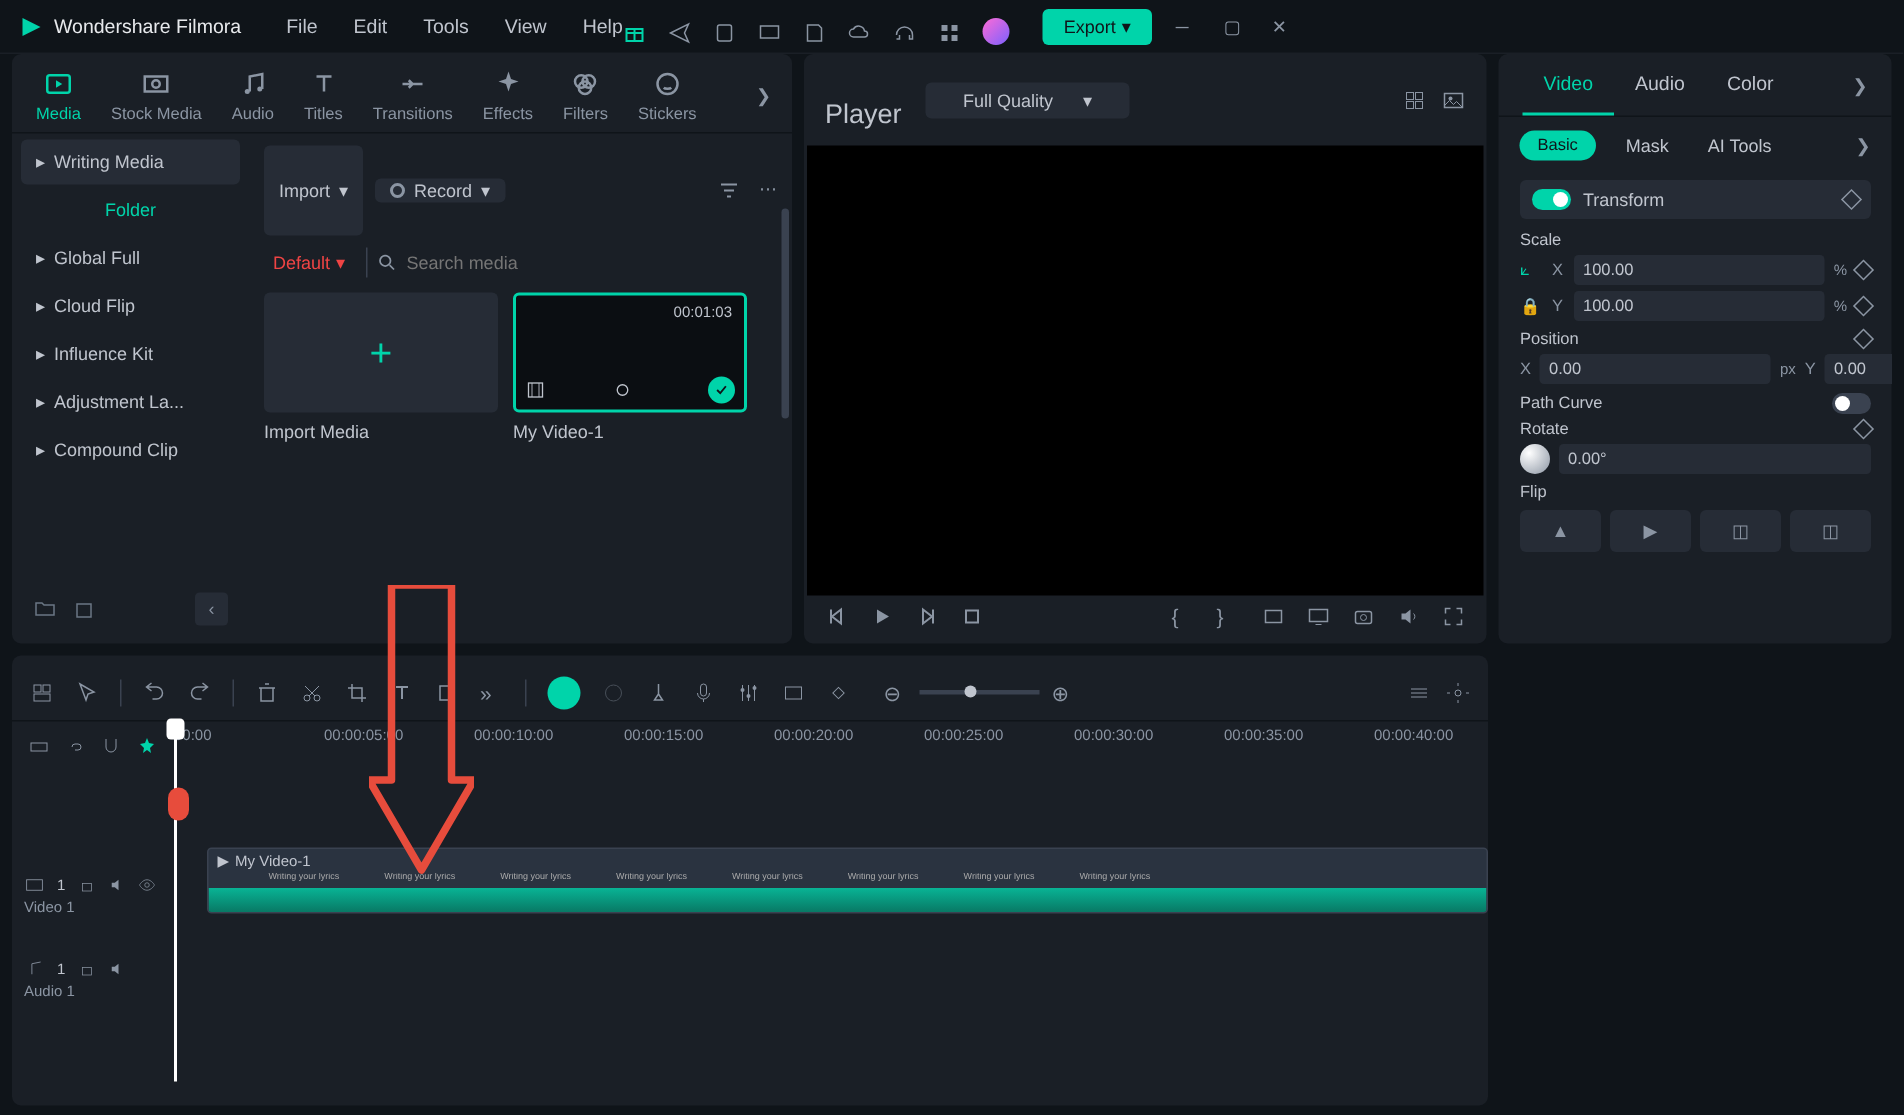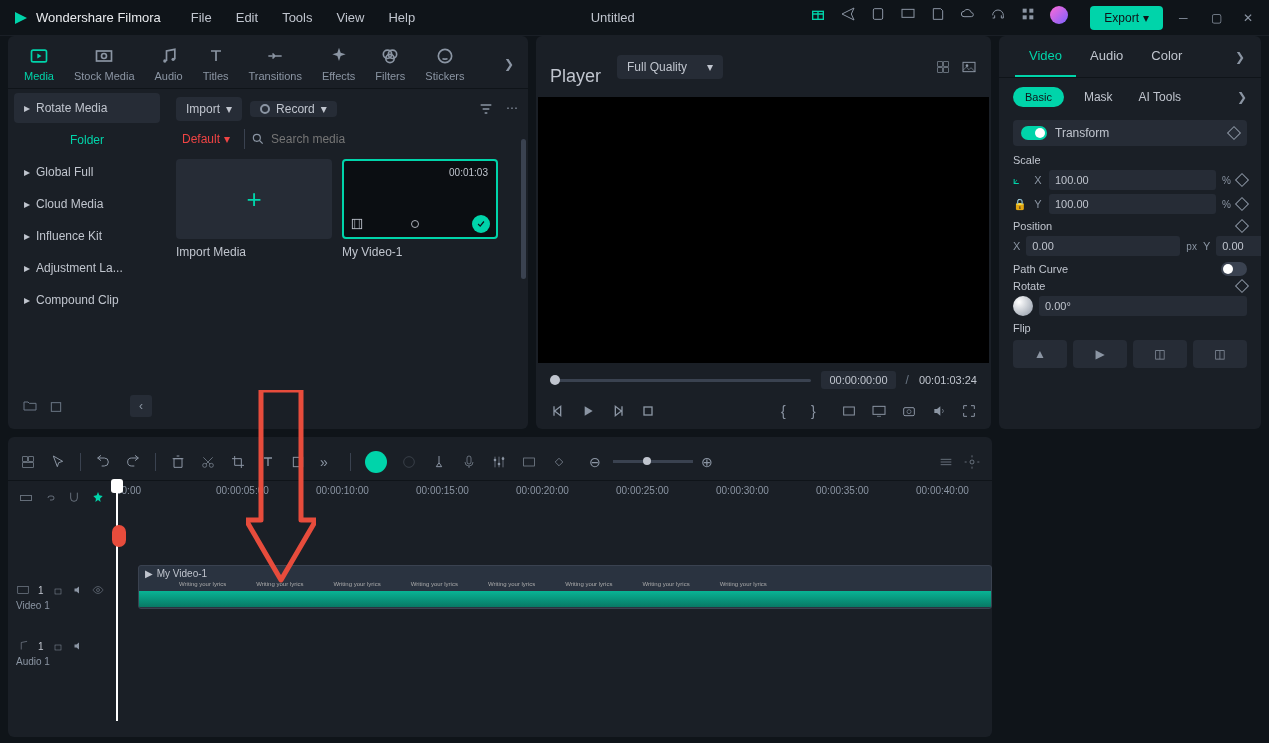--- a/index.html
+++ b/index.html
@@ -5,21 +5,21 @@
 * { margin: 0; padding: 0; box-sizing: border-box; font-family: -apple-system, BlinkMacSystemFont, "Segoe UI", Arial, sans-serif; }
 body { background: #0f1419; color: #c0c5ce; width: 1269px; height: 743px; overflow: hidden; font-size: 12px; }
 
 
 .titlebar { height: 36px; background: #0f1419; display: flex; align-items: center; padding: 0 12px; border-bottom: 1px solid #1a1f26; }
 .logo { width: 18px; height: 18px; margin-right: 6px; }
 .app-name { font-size: 13px; color: #e8eaed; margin-right: 30px; }
 .menu-items { display: flex; gap: 24px; }
 .menu-item { font-size: 13px; color: #c0c5ce; cursor: pointer; }
 .title-center { flex: 1; text-align: center; font-size: 13px; color: #c0c5ce; }
-.titlebar-icons { display: flex; gap: 14px; align-items: flex-start; }
+.titlebar-icons { display: flex; gap: 14px; align-items: flex-end; }
 .tb-icon { width: 16px; height: 16px; color: #8b95a3; cursor: pointer; }
 .export-btn { background: #00d4aa; color: #0f1419; padding: 5px 14px; border-radius: 4px; font-size: 12px; display: flex; align-items: center; gap: 4px; margin-left: 8px; }
 .win-controls { display: flex; gap: 18px; margin-left: 16px; }
 .win-btn { width: 14px; height: 14px; color: #8b95a3; cursor: pointer; }
 
 
 .main { display: flex; height: 393px; gap: 8px; padding: 0 8px; }
 
 
 .left-panel { width: 520px; background: #1a1f26; border-radius: 6px; display: flex; flex-direction: column; }
@@ -34,21 +34,21 @@
 .side-item { display: flex; align-items: center; gap: 6px; padding: 8px 10px; border-radius: 4px; cursor: pointer; font-size: 12px; color: #c0c5ce; }
 .side-item.sel { background: #262c36; }
 .side-item.folder { color: #00d4aa; justify-content: center; }
 .side-item .caret { width: 6px; }
 .side-footer { margin-top: auto; display: flex; gap: 10px; padding: 8px; align-items: center; }
 .sf-icon { width: 16px; height: 16px; color: #6b7785; }
 .collapse-btn { margin-left: auto; background: #262c36; width: 22px; height: 22px; border-radius: 3px; display: flex; align-items: center; justify-content: center; }
 
 .media-area { flex: 1; padding: 8px 10px; position: relative; }
 .media-toolbar { display: flex; align-items: center; gap: 8px; margin-bottom: 8px; }
-.dd { background: #262c36; padding: 5px 10px; border-radius: 4px; display: flex; align-items: center; gap: 6px; font-size: 12px; }
+.dd { background: #262c36; padding: 23px 10px; border-radius: 4px; display: flex; align-items: center; gap: 6px; font-size: 12px; }
 .record-dd { display:flex; align-items:center; gap:6px; background:#262c36; padding:1px 10px; border-radius:4px; font-size:12px;}
 .rec-dot { width: 10px; height: 10px; border: 2px solid #8b95a3; border-radius: 50%; }
 .filter-icons { margin-left: auto; display: flex; gap: 12px; }
 .search-row { display: flex; align-items: center; gap: 8px; margin-bottom: 10px; }
 .default-dd { font-size: 12px; color: #ef4444; padding: 3px 6px; display: flex; align-items: center; gap: 4px; }
 .search-box { display: flex; align-items: center; gap: 6px; flex: 1; padding: 3px 6px; border-left: 1px solid #3a4250; }
 .search-box input { background: transparent; border: none; color: #8b5cf6; font-size: 12px; outline: none; flex: 1; }
 
 .media-grid { display: flex; gap: 10px; flex-wrap: wrap; }
 .media-thumb { width: 156px; }
@@ -59,21 +59,21 @@
 .thumb-box.clip { border: 2px solid #00d4aa; background: #0b0e12; display: block; }
 .clip-dur { position: absolute; top: 6px; right: 8px; font-size: 10px; color: #c0c5ce; }
 .clip-icons { position: absolute; bottom: 4px; left: 6px; right: 6px; display: flex; align-items: center; }
 .clip-check { width: 18px; height: 18px; background: #00d4aa; border-radius: 50%; display: flex; align-items: center; justify-content: center; margin-left: auto; }
 .vscroll { position: absolute; right: 2px; top: 50px; width: 5px; height: 140px; background: #3a4250; border-radius: 3px; }
 
 
 .player-panel { width: 455px; background: #1a1f26; border-radius: 6px; display: flex; flex-direction: column; }
 .player-header { display: flex; align-items: center; padding: 10px 14px; gap: 16px; }
 .player-label { font-size: 18px; margin-top: 20px; }
-.quality-dd { background: #262c36; padding: 5px 10px; border-radius: 4px; display: flex; align-items: center; gap: 20px; font-size: 12px; }
+.quality-dd { background: #262c36; padding: 5px 25px; border-radius: 4px; display: flex; align-items: center; gap: 20px; font-size: 12px; }
 .ph-icons { margin-left: auto; display: flex; gap: 10px; }
 .player-view { flex: 1; background: #000; margin: 0 2px; }
 .scrubber-row { display: flex; align-items: center; padding: 8px 14px; gap: 10px; }
 .scrub-track { flex: 1; height: 3px; background: #3a4250; border-radius: 2px; position: relative; }
 .scrub-thumb { width: 10px; height: 10px; background: #c0c5ce; border-radius: 50%; position: absolute; top: -4px; left: 0; }
 .time-box { background: #262c36; padding: 3px 8px; border-radius: 3px; font-size: 11px; }
 .time-sep { color: #6b7785; }
 .time-total { font-size: 11px; }
 .player-controls { display: flex; align-items: center; padding: 6px 14px 10px; gap: 14px; }
 .pc-icon { width: 16px; height: 16px; color: #8b95a3; cursor: pointer; }
@@ -151,21 +151,20 @@
       <path fill="#00d4aa" d="M4 4l16 8-16 8z"></path>
     </svg>
   <span class="app-name">Wondershare Filmora</span>
   <div class="menu-items">
     <span class="menu-item">File</span>
     <span class="menu-item">Edit</span>
     <span class="menu-item">Tools</span>
     <span class="menu-item">View</span>
     <span class="menu-item">Help</span>
   </div>
-  <span class="title-center">Untitled</span>
   <div class="titlebar-icons">
     <svg class="tb-icon" style="color:#00d4aa" viewBox="0 0 24 24">
         <rect x="4" y="8" width="16" height="12" fill="none" stroke="currentColor" stroke-width="2"></rect>
         <path d="M12 8v12M4 12h16" stroke="currentColor" stroke-width="2"></path>
       </svg>
     <svg class="tb-icon" viewBox="0 0 24 24">
         <path d="M3 12l18-9-4 9 4 9z" fill="none" stroke="currentColor" stroke-width="1.5"></path>
       </svg>
     <svg class="tb-icon" viewBox="0 0 24 24">
         <rect x="5" y="4" width="14" height="16" rx="2" fill="none" stroke="currentColor" stroke-width="1.5"></rect>
@@ -259,32 +258,32 @@
             <path d="M9 10h.01M15 10h.01M9 15c1 1 5 1 6 0" stroke="currentColor" stroke-width="2" fill="none"></path>
           </svg>
           <span>Stickers</span>
         </div>
       <span class="chev-right">❯</span>
     </div>
     <div class="left-body">
       <div class="sidebar">
         <div class="side-item sel">
             <span class="caret">▸</span>
-            <span>Rotate Media</span>
+            <span>Writing Media</span>
           </div>
         <div class="side-item folder">
             <span>Folder</span>
           </div>
         <div class="side-item">
             <span class="caret">▸</span>
             <span>Global Full</span>
           </div>
         <div class="side-item">
             <span class="caret">▸</span>
-            <span>Cloud Media</span>
+            <span>Cloud Flip</span>
           </div>
         <div class="side-item">
             <span class="caret">▸</span>
             <span>Influence Kit</span>
           </div>
         <div class="side-item">
             <span class="caret">▸</span>
             <span>Adjustment La...</span>
           </div>
         <div class="side-item">
@@ -382,28 +381,20 @@
             <rect x="13" y="13" width="7" height="7" fill="none" stroke="currentColor"></rect>
           </svg>
         <svg class="tb-icon" viewBox="0 0 24 24">
             <rect x="3" y="5" width="18" height="14" fill="none" stroke="currentColor" stroke-width="1.5"></rect>
             <circle cx="9" cy="10" r="2" fill="currentColor"></circle>
             <path d="M3 17l5-5 4 4 3-3 6 6" fill="none" stroke="currentColor"></path>
           </svg>
       </div>
     </div>
     <div class="player-view"></div>
-    <div class="scrubber-row">
-      <div class="scrub-track">
-          <div class="scrub-thumb"></div>
-        </div>
-      <span class="time-box">00:00:00:00</span>
-      <span class="time-sep">/</span>
-      <span class="time-total">00:01:03:24</span>
-    </div>
     <div class="player-controls">
       <svg class="pc-icon" viewBox="0 0 24 24">
           <path d="M16 5v14l-9-7zM6 5v14" stroke="currentColor" stroke-width="2" fill="none"></path>
         </svg>
       <svg class="pc-icon" viewBox="0 0 24 24">
           <path d="M7 5v14l12-7z" fill="currentColor"></path>
         </svg>
       <svg class="pc-icon" viewBox="0 0 24 24">
           <path d="M8 5v14l9-7zM18 5v14" stroke="currentColor" stroke-width="2" fill="none"></path>
         </svg>

